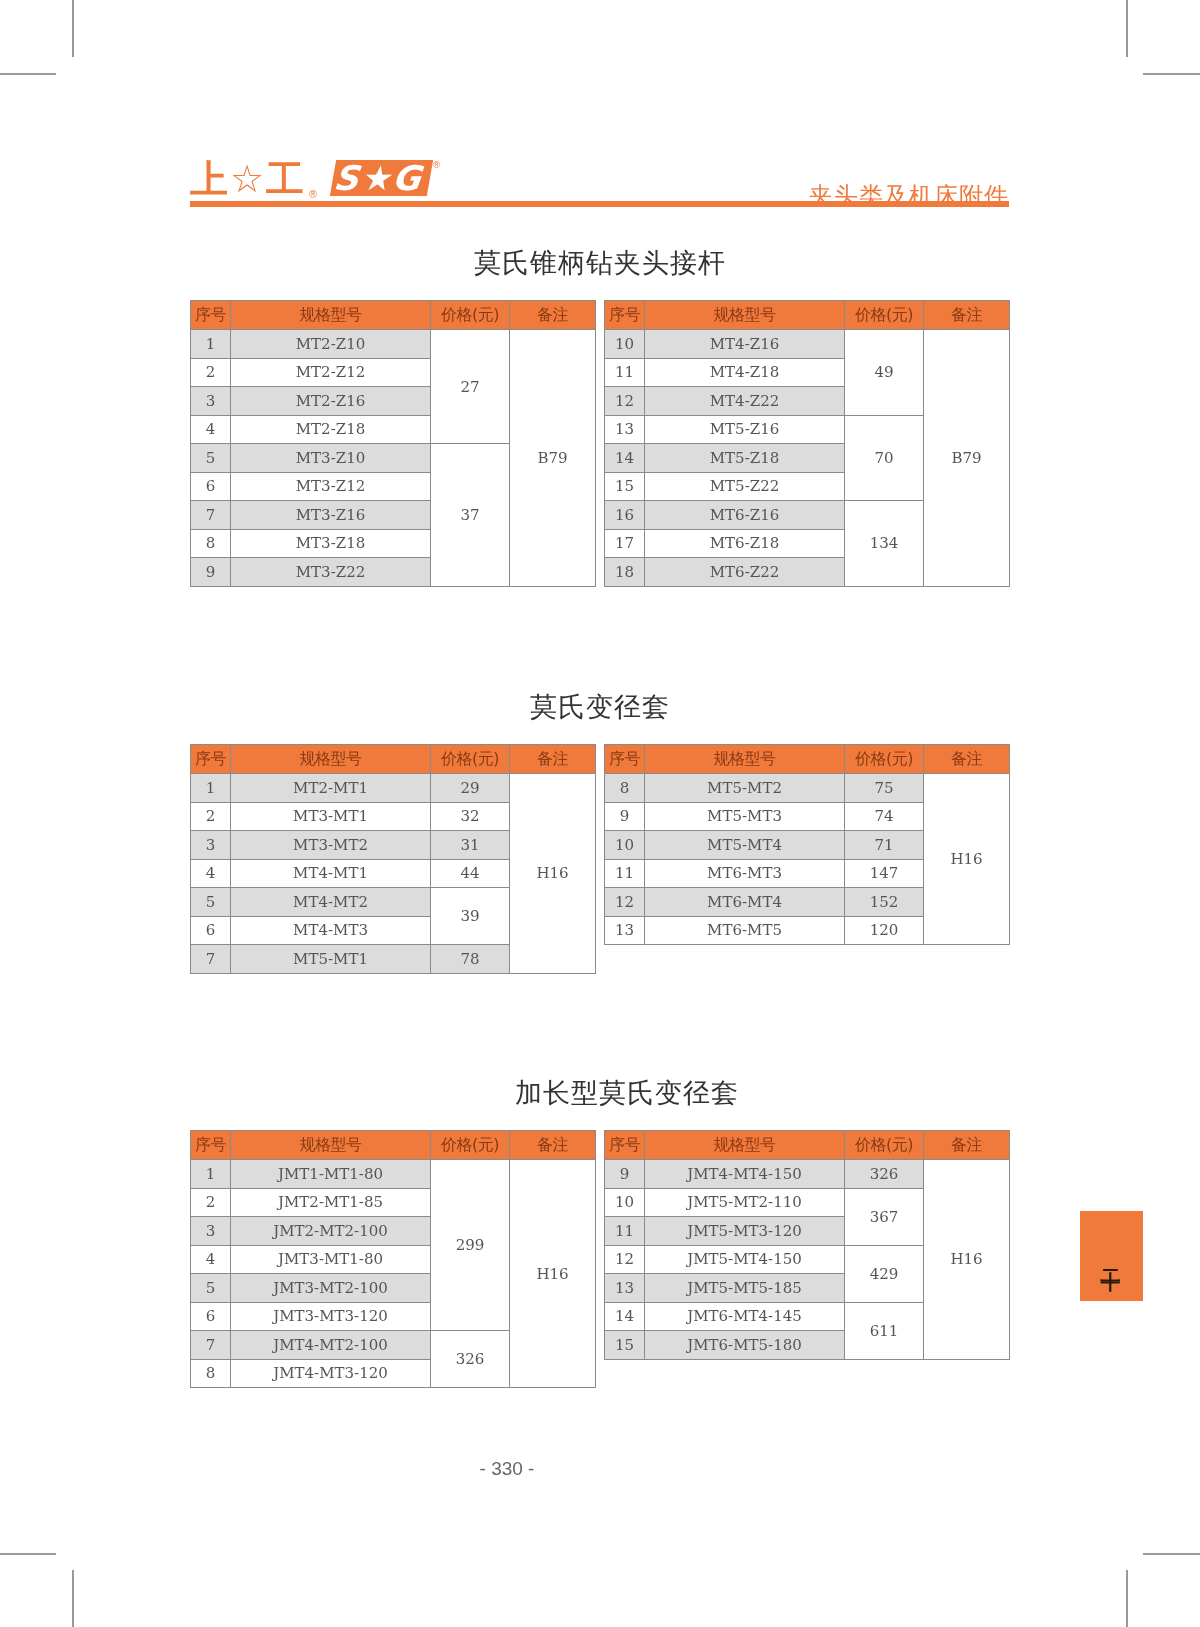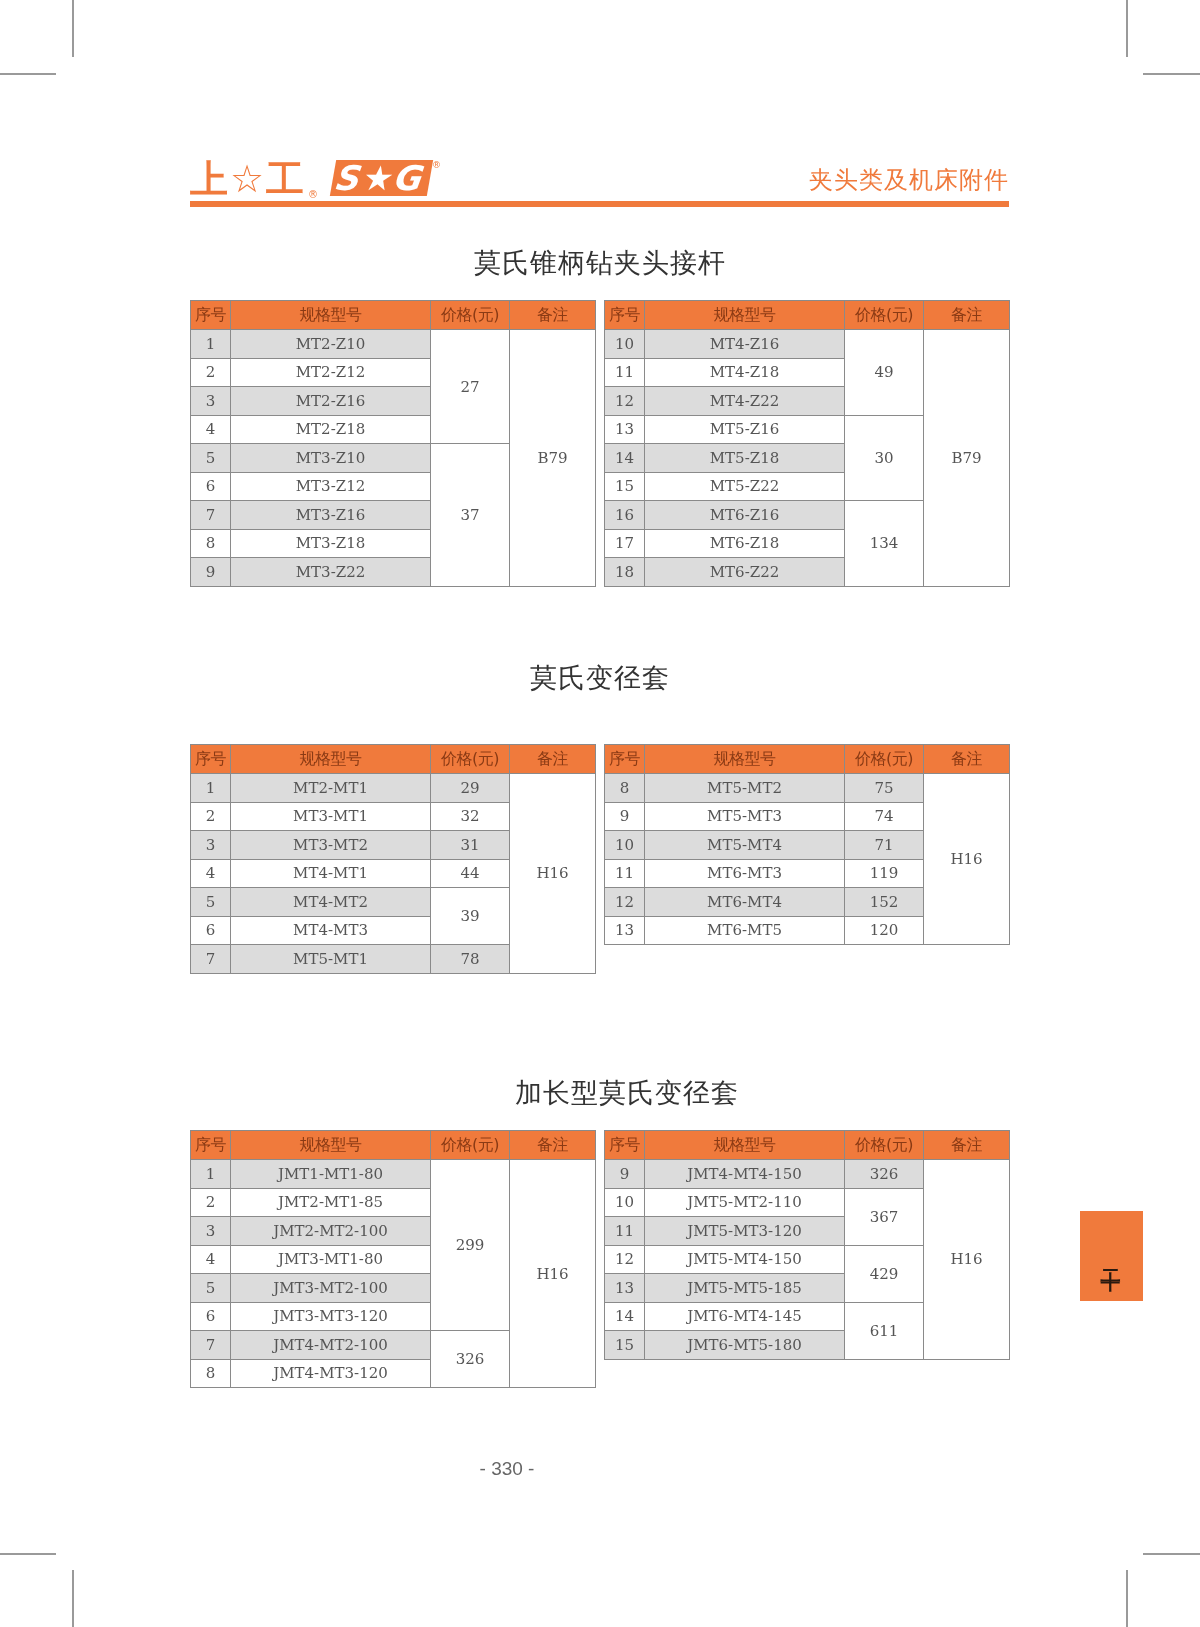--- a/index.html
+++ b/index.html
@@ -7,21 +7,21 @@
   body { position: relative; font-family: "DejaVu Serif", "Liberation Serif", serif; color: #555; }
 
   .crop { position: absolute; background: #9a9a9a; }
 
   .header { position: absolute; left: 190px; top: 148px; width: 819px; height: 60px; margin-top: 8px; }
   .logo-cn { position: absolute; left: 0; top: 0; height: 46px; display: flex; align-items: flex-end; color: #f07a3c; font-family: "DejaVu Sans", sans-serif; font-size: 38px; font-weight: bold; letter-spacing: 2px; line-height: 46px; }
   .logo-cn .reg { font-size: 10px; line-height: 14px; margin-left: 2px; font-weight: normal; }
   .logo-sg { position: absolute; left: 143px; top: 4px; height: 36px; display: flex; align-items: flex-start; }
   .logo-sg .mark { background: #f07a3c; color: #fff; font-family: "DejaVu Sans", sans-serif; font-weight: bold; font-style: italic; font-size: 34px; line-height: 36px; height: 36px; padding: 0 4px; letter-spacing: 2px; transform: skewX(-10deg); }
   .logo-sg .reg { color: #f07a3c; font-size: 9px; margin-left: 2px; font-family: "DejaVu Sans", sans-serif; }
-  .category { position: absolute; right: 0; top: 8px; font-family: "DejaVu Sans", sans-serif; font-size: 24px; color: #f07a3c; letter-spacing: 1px; }
+  .category { position: absolute; right: 0; top: 24px; font-family: "DejaVu Sans", sans-serif; font-size: 24px; color: #f07a3c; letter-spacing: 1px; }
   .header-rule { position: absolute; left: 190px; top: 201px; width: 819px; height: 6px; background: #f07a3c; }
 
   .section-title { position: absolute; left: 0; width: 1200px; text-align: center; font-family: "DejaVu Sans", sans-serif; font-size: 27px; color: #333; letter-spacing: 1px; }
 
   table.spec { position: absolute; border-collapse: collapse; table-layout: fixed; width: 405px; font-size: 15px; }
   table.spec th { background: #f07a3c; color: #8a3a14; font-family: "DejaVu Sans", sans-serif; font-weight: normal; font-size: 16px; height: 29px; border: 1px solid #8a8a8a; text-align: center; white-space: nowrap; overflow: hidden; letter-spacing: -0.5px; }
   table.spec td { height: 28.5px; border: 1px solid #8a8a8a; text-align: center; vertical-align: middle; color: #555; white-space: nowrap; }
   table.spec td.g { background: #dcdcdc; }
   table.spec td.w { background: #ffffff; }
   col.c-seq { width: 40px; }
@@ -145,21 +145,21 @@
       <td class="w">11</td>
       <td class="w">MT4-Z18</td>
     </tr>
     <tr>
       <td class="g">12</td>
       <td class="g">MT4-Z22</td>
     </tr>
     <tr>
       <td class="w">13</td>
       <td class="w">MT5-Z16</td>
-      <td class="w" rowspan="3">30</td>
+      <td class="w" rowspan="3">70</td>
     </tr>
     <tr>
       <td class="g">14</td>
       <td class="g">MT5-Z18</td>
     </tr>
     <tr>
       <td class="w">15</td>
       <td class="w">MT5-Z22</td>
     </tr>
     <tr>
@@ -171,21 +171,21 @@
       <td class="w">17</td>
       <td class="w">MT6-Z18</td>
     </tr>
     <tr>
       <td class="g">18</td>
       <td class="g">MT6-Z22</td>
     </tr>
   </tbody>
 </table>
 
-<div class="section-title" style="top:660px;">莫氏变径套</div>
+<div class="section-title" style="top:689px;">莫氏变径套</div>
 
 <table class="spec" style="left:190px;top:744px;">
   <colgroup>
       <col class="c-seq">
       <col class="c-model">
       <col class="c-price">
       <col class="c-note">
     </colgroup>
   <thead>
       <tr>
@@ -262,21 +262,21 @@
       <td class="w">74</td>
     </tr>
     <tr>
       <td class="g">10</td>
       <td class="g">MT5-MT4</td>
       <td class="g">71</td>
     </tr>
     <tr>
       <td class="w">11</td>
       <td class="w">MT6-MT3</td>
-      <td class="w">119</td>
+      <td class="w">147</td>
     </tr>
     <tr>
       <td class="g">12</td>
       <td class="g">MT6-MT4</td>
       <td class="g">152</td>
     </tr>
     <tr>
       <td class="w">13</td>
       <td class="w">MT6-MT5</td>
       <td class="w">120</td>

